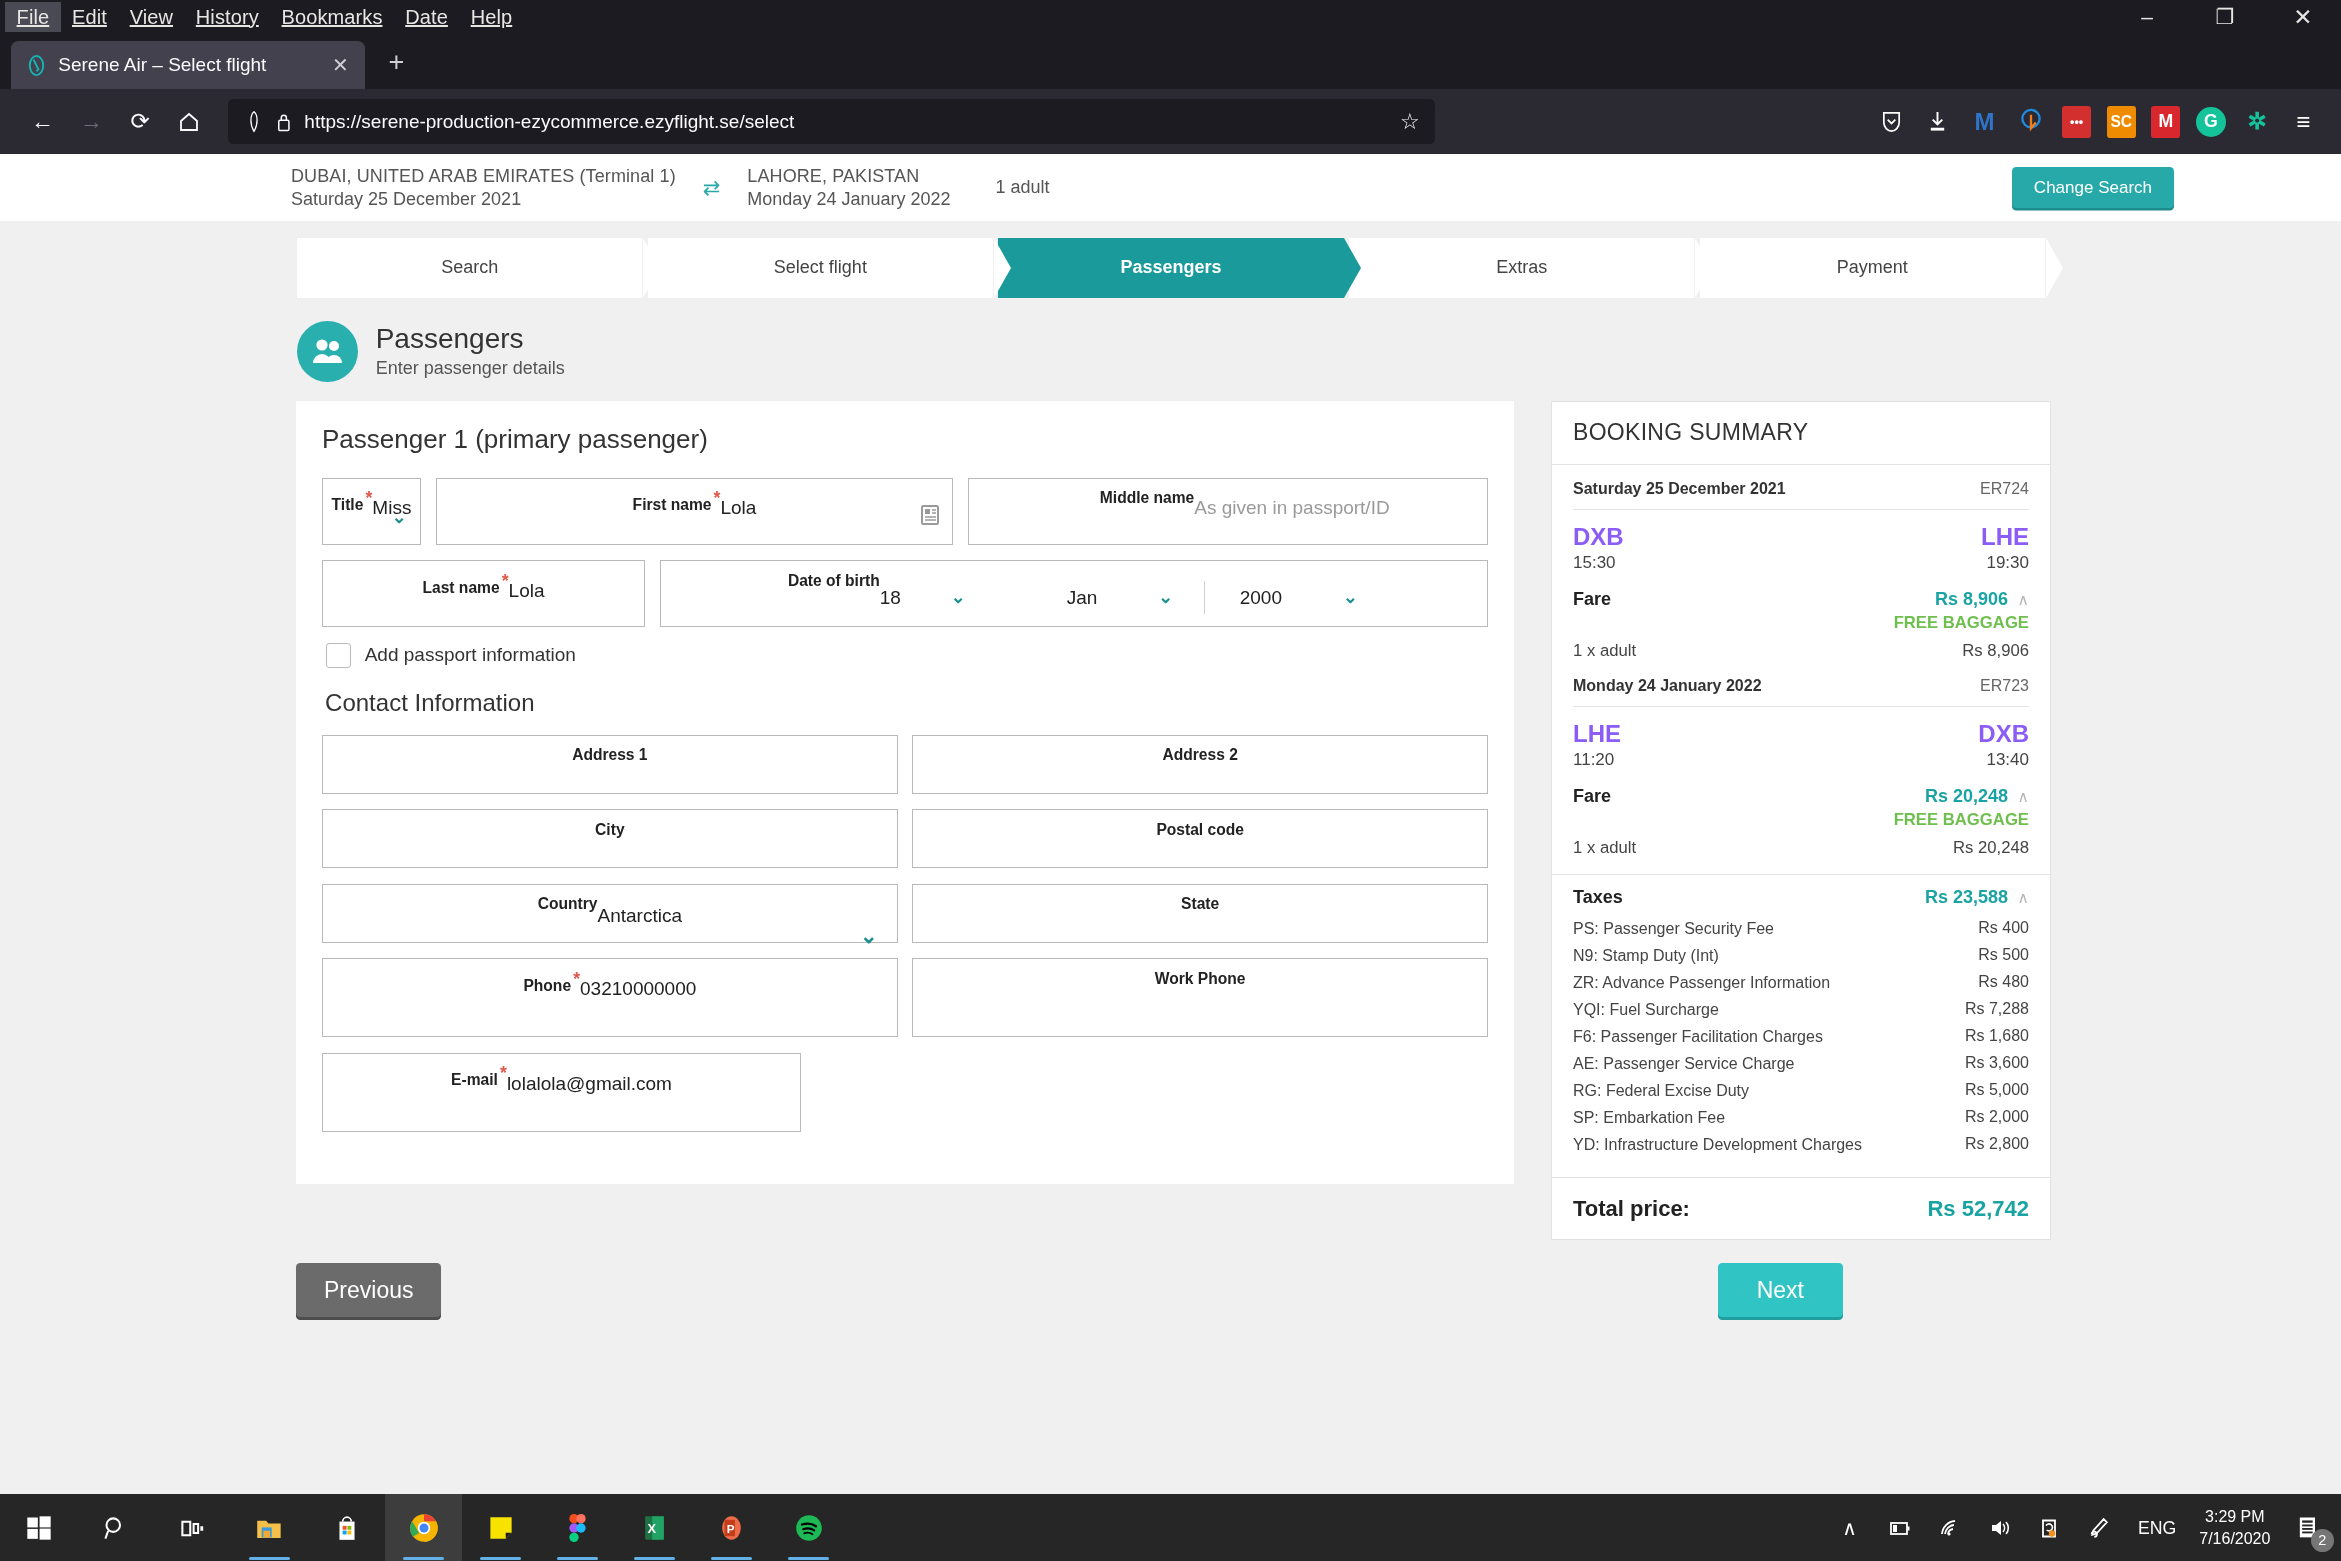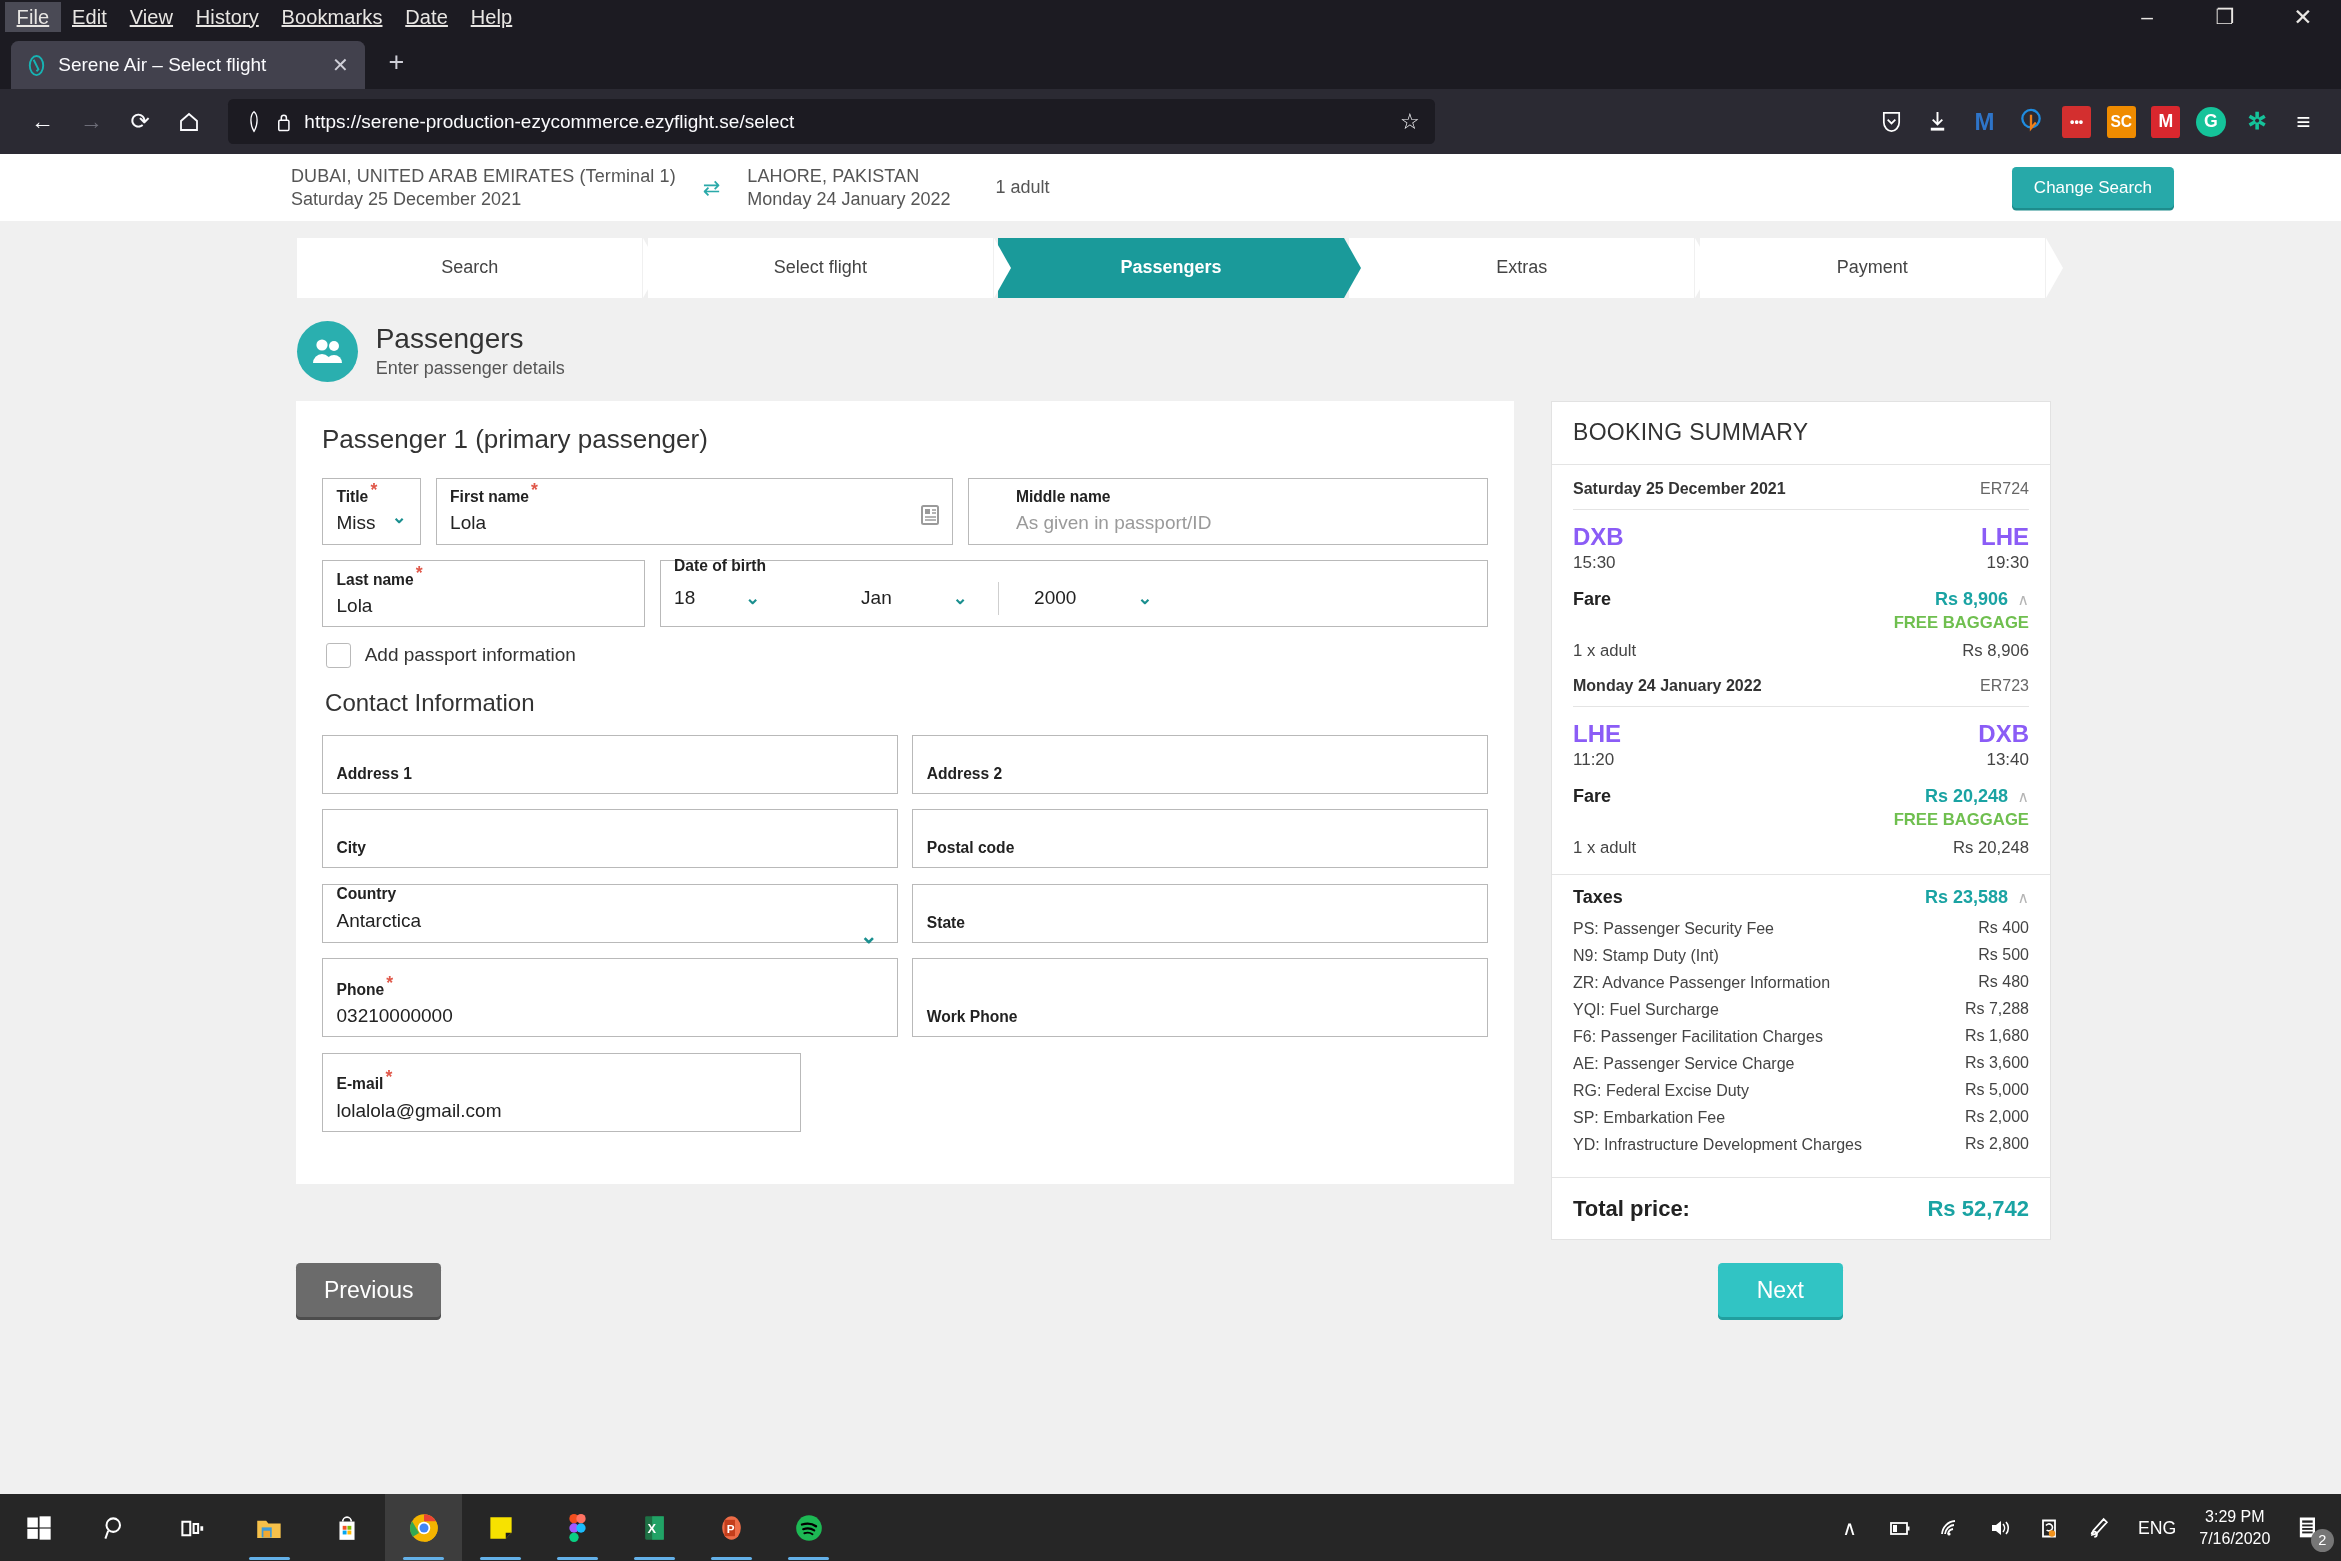--- a/index.html
+++ b/index.html
@@ -60,21 +60,21 @@
   .pagehead-title { font-size: 28px; color: #333; line-height: 1.15; }
   .pagehead-sub { font-size: 18px; color: #555; margin-top: 3.1px; }
 
   .main { margin: 19px 291px 0 296px; display: flex; gap: 37px; align-items: flex-start; }
 
   .form-card { flex: 1; background: #fff; padding: 23px 26px 36px 26px; }
   .form-card h2 { font-size: 26px; color: #333; font-weight: normal; margin-bottom: 23px; }
   .section-title { font-size: 24px; color: #333; margin: 21px 0 17.7px 3.1px; font-weight: normal; }
 
   .row { display: flex; gap: 14.6px; margin-bottom: 15.6px; }
-  .field { border: 1px solid #b9b9b9; background: #fff; padding: 11.4px 13.5px 11.4px 13.5px; position: relative; height: 67px; display: flex; flex-direction: column; justify-content: flex-end; }
+  .field { border: 1px solid #b9b9b9; background: #fff; padding: 11.4px 13.5px 11.4px 13.5px; position: relative; height: 67px; display: flex; flex-direction: row; justify-content: center; }
   .field .lbl { font-size: 15.6px; color: #222; font-weight: bold; line-height: 1; }
   .field .lbl .req { color: #e0584a; font-size: 17.7px; vertical-align: super; margin-left: 2.1px; }
   .field .val { font-size: 19px; color: #222; margin-top: 8.3px; line-height: 1; }
   .field .val.ph { color: #9a9a9a; }
   .caret { color: #1a8f8f; font-size: 17.7px; font-weight: bold; position: absolute; }
 
   .f-title { width: 99px; }
   .f-title .caret { right: 13.5px; top: 28px; }
   .f-first { flex: 1; }
   .f-mid { width: 520px; padding-left: 47px; }

